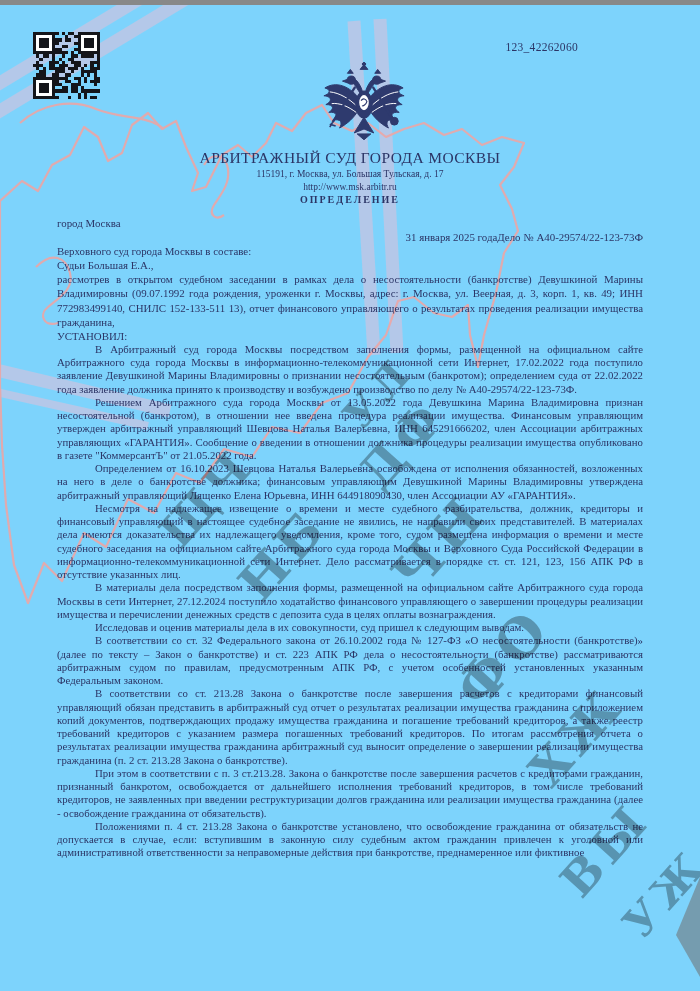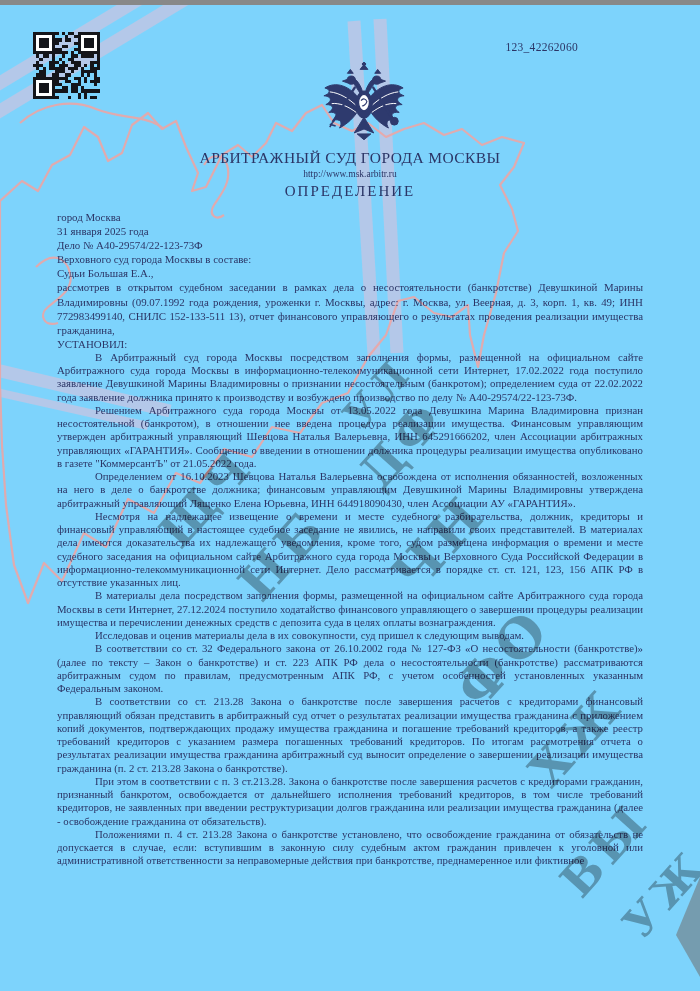--- a/index.html
+++ b/index.html
@@ -20,28 +20,28 @@
   }
   
   .eagle{position:absolute;left:320px;top:56px;width:88px;height:94px;z-index:2;}
   
   .header{
     position:absolute;left:57px;top:145px;width:586px;z-index:2;
     text-align:center;line-height:1.08;
   }
   .court-name{font-size:15.5px;font-weight:normal;letter-spacing:.4px;}
   .court-sub{font-size:9.5px;line-height:10.8px;margin-top:2px;}
-  .doc-type{font-size:15px;font-weight:normal;letter-spacing:2px;margin-top:3px;}
+  .doc-type{font-size:10px;font-weight:bold;letter-spacing:2px;margin-top:3px;}
   
   .content{
-    position:absolute;left:57px;top:205px;width:586px;z-index:2;
+    position:absolute;left:57px;top:211px;width:586px;z-index:2;
     font-size:10.9px;line-height:14.1px;
   }
   .content .line{white-space:nowrap;}
-  .row{display:flex;justify-content:flex-end;flex-direction:column;}
+  .row{display:flex;justify-content:flex-end;}
   .just{text-align:justify;}
   .center{text-align:left;}
   .body-text{font-size:10.8px;line-height:13.25px;margin-top:0;}
   .body-text p{margin:0;text-align:justify;text-indent:38px;}
   
   .wm{
     position:absolute;z-index:3;pointer-events:none;
     font-family:"DejaVu Serif","Liberation Serif",serif;font-weight:bold;
     color:rgba(104,104,104,.5);mix-blend-mode:multiply;
     transform:rotate(-48deg);line-height:1;letter-spacing:6px;
@@ -292,20 +292,21 @@
         <circle cx="76" cy="61" r="4"></circle>
 
         <ellipse cx="45" cy="42" rx="5.6" ry="8.4" fill="#ffffff" stroke-width="1.4"></ellipse>
         <path d="M42 40 C44 37 47 38 48 41 C47 44 44 46 43 45" fill="none" stroke-width="1.2"></path>
       </g>
     </svg>
   </div>
 
   <div class="header">
     <div class="court-name">АРБИТРАЖНЫЙ СУД ГОРОДА МОСКВЫ</div>
+    <div class="court-sub">115191, г. Москва, ул. Большая Тульская, д. 17</div>
     <div class="court-sub">http://www.msk.arbitr.ru</div>
     <div class="doc-type">ОПРЕДЕЛЕНИЕ</div>
   </div>
 
   <div class="content">
     <div class="line">город Москва</div>
     <div class="row">
       <span>31 января 2025 года</span>
       <span>Дело № А40-29574/22-123-73Ф</span>
     </div>

